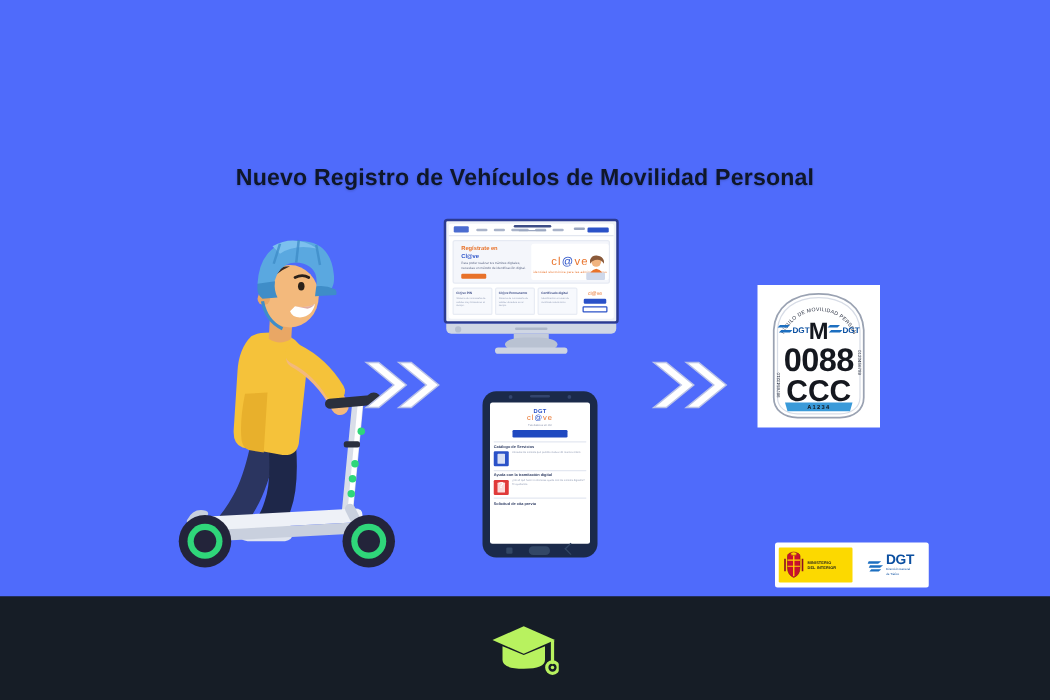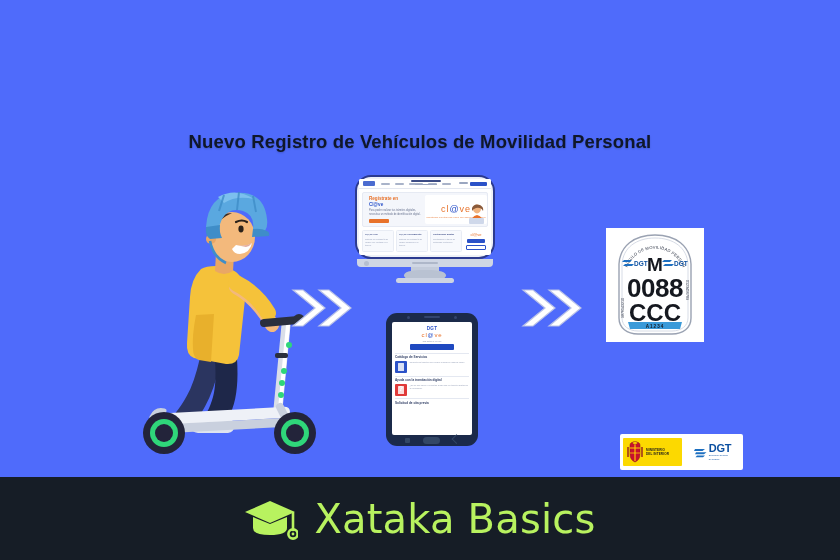--- a/index.html
+++ b/index.html
@@ -24,21 +24,21 @@
   
   .chev{position:absolute;width:66px;height:48px;}
   .chev1{left:289px;top:284px;}
   .chev2{left:519px;top:284px;}
   .chev svg{display:block;width:66px;height:48px;}
 
   
   .monitor{position:absolute;left:355px;top:175px;width:140px;height:108px;}
   .mon-body{
     position:absolute;left:0;top:0;width:140px;height:84px;
-    background:#eef1f7;border:2.5px solid #2b3a8f;border-radius:16px;
+    background:#eef1f7;border:2.5px solid #2b3a8f;border-radius:3px;
     box-sizing:border-box;padding:2px;
   }
   .mon-screen{width:100%;height:100%;background:#ffffff;border-radius:2px;overflow:hidden;position:relative;}
   .mon-chin{
     position:absolute;left:2px;top:84px;width:136px;height:8px;
     background:#cfd6e4;border-radius:0 0 4px 4px;
   }
   .mon-chin:after{content:"";position:absolute;left:55px;top:3px;width:26px;height:2px;background:#aeb7c9;border-radius:1px;}
   .mon-chin:before{content:"";position:absolute;left:7px;top:2px;width:5px;height:5px;border-radius:50%;background:#b6bfd0;}
   .mon-neck{position:absolute;left:56px;top:92px;width:28px;height:14px;background:#c3cbda;}
@@ -395,16 +395,15 @@
   </div>
 
   <div class="brandbar">
     <svg class="cap" viewBox="0 0 54 44" xmlns="http://www.w3.org/2000/svg">
       <path d="M26 4 L51 15 L26 26 L1 15 Z" fill="#b8f25f"></path>
       <path d="M9 20 L9 31 q0 7 17 7 q17 0 17 -7 L43 20 L26 27 Z" fill="#b8f25f"></path>
       <path d="M49 16 L49 33" stroke="#b8f25f" stroke-width="2.6" fill="none" stroke-linecap="round"></path>
       <circle cx="49" cy="37" r="4.6" fill="none" stroke="#b8f25f" stroke-width="2.6"></circle>
       <circle cx="49" cy="37" r="1.4" fill="#b8f25f"></circle>
     </svg>
-    <div class="brandtx">Xataka Basics</div>
   </div>
 
 </div>
 
 </body></html>

